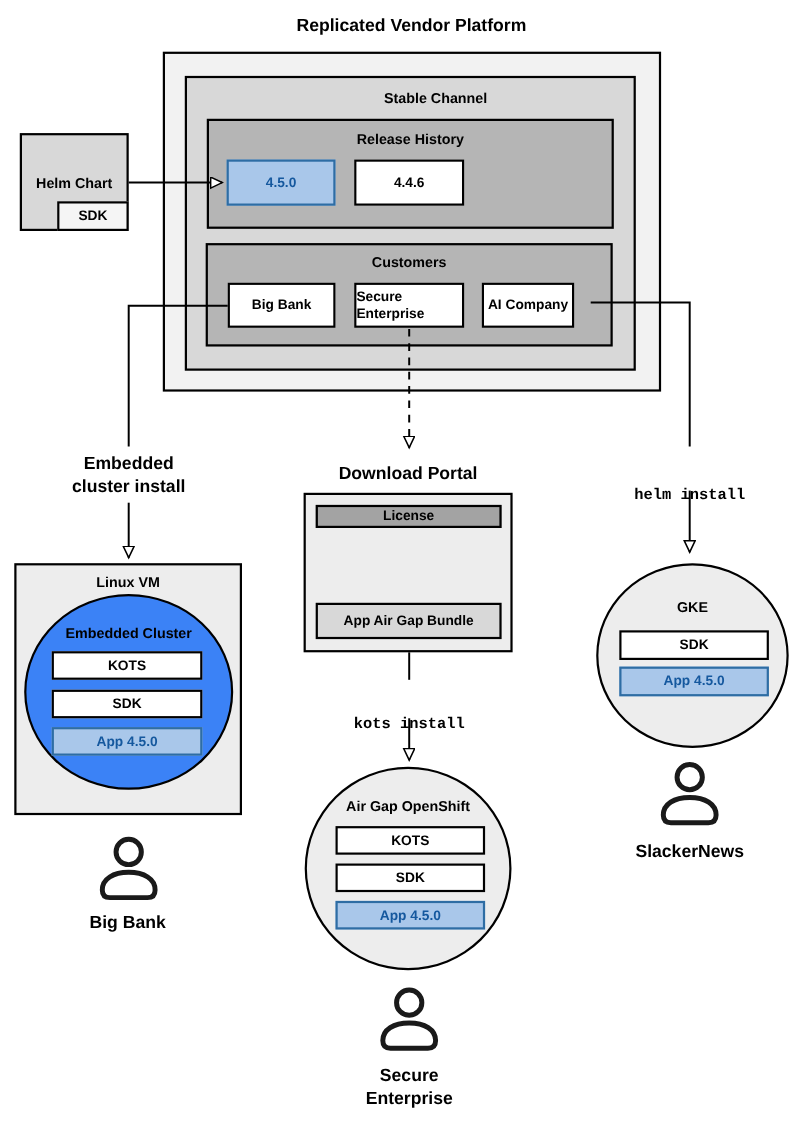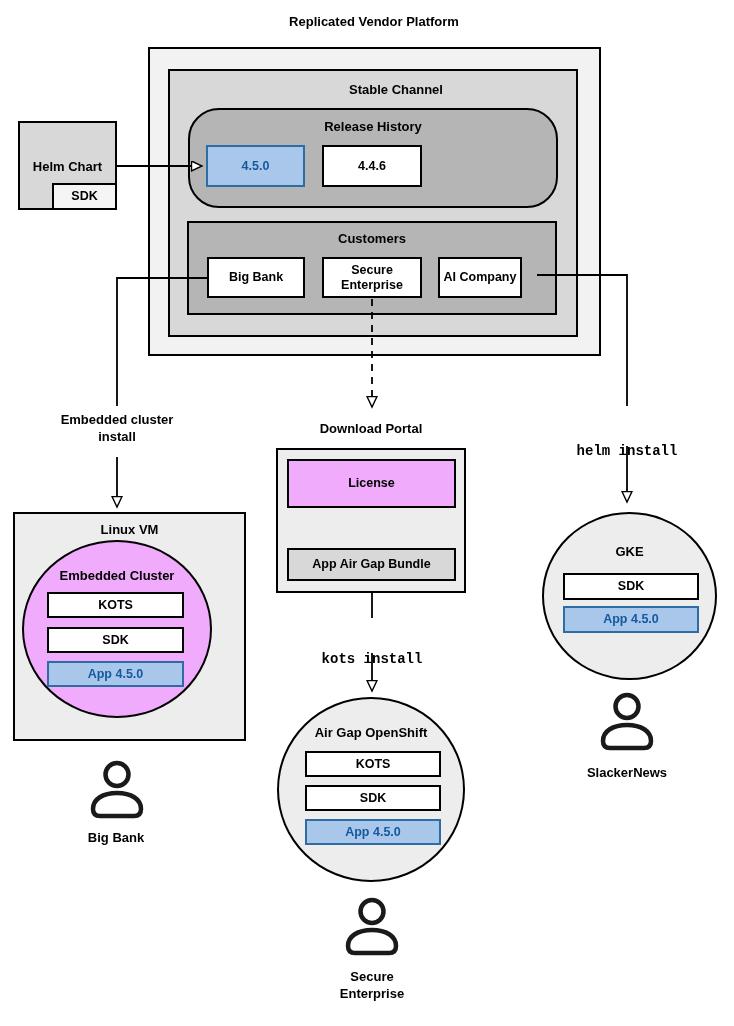--- a/index.html
+++ b/index.html
@@ -5,92 +5,92 @@
   html,body{margin:0;padding:0;background:#fff;}
   .canvas{
     position:relative;width:734px;height:1026px;background:#fff;
     font-family:"Liberation Sans", sans-serif;color:#000;overflow:hidden;
   }
   .box{position:absolute;border:2px solid #000;box-sizing:border-box;}
   .box-title{position:absolute;left:0;right:0;text-align:center;font-weight:bold;font-size:13px;}
   .chip{
     position:absolute;display:flex;align-items:center;justify-content:center;
     font-weight:bold;font-size:12.5px;background:#fff;border:2px solid #000;
-    box-sizing:border-box;text-align:center;line-height:1.2;
+    box-sizing:border-box;line-height:1.2;
   }
   .chip.blue{background:#a9c7ea;border-color:#2e6da4;color:#15589e;}
   .circle{border-radius:50%;}
   .float-label{
-    position:absolute;font-weight:bold;font-size:13px;text-align:center;line-height:1.3;
+    position:absolute;font-weight:bold;font-size:16px;text-align:center;line-height:1.3;
   }
   .mono{font-family:"Liberation Mono", monospace;font-size:14px;margin-top:22px;}
   .g-lightest{background:#f2f2f2;}
   .g-light{background:#ededed;}
   .g-mid{background:#d8d8d8;}
   .g-dark{background:#b5b5b5;}
-  .g-circle{background:#f0abfc;}
+  .g-circle{background:#3b82f6;}
   .sdk-sub{background:#f5f5f5;}
   .person{position:absolute;}
   svg.overlay{position:absolute;left:0;top:0;z-index:10;pointer-events:none;}
 </style>
 </head>
 <body>
 
 <div class="canvas">
 
   <div class="float-label" style="left:200px;top:14px;width:348px;">Replicated Vendor Platform</div>
 
   <div class="box g-lightest" style="left:148px;top:47px;width:453px;height:309px;"></div>
 
   <div class="box g-mid" style="left:168px;top:69px;width:410px;height:268px;">
     <div class="box-title" style="top:11px;margin-left:46px;">Stable Channel</div>
   </div>
 
-  <div class="box g-dark" style="left:188px;top:108px;width:370px;height:100px;border-radius:31px;">
+  <div class="box g-dark" style="left:188px;top:108px;width:370px;height:100px;">
     <div class="box-title" style="top:9px;">Release History</div>
   </div>
   <div class="chip blue" style="left:206px;top:145px;width:99px;height:42px;">4.5.0</div>
   <div class="chip" style="left:322px;top:145px;width:100px;height:42px;">4.4.6</div>
 
   <div class="box g-dark" style="left:187px;top:221px;width:370px;height:94px;">
     <div class="box-title" style="top:8px;">Customers</div>
   </div>
   <div class="chip" style="left:207px;top:257px;width:98px;height:41px;">Big Bank</div>
   <div class="chip" style="left:322px;top:257px;width:100px;height:41px;">Secure Enterprise</div>
   <div class="chip" style="left:438px;top:257px;width:84px;height:41px;">AI Company</div>
 
   <div class="box g-mid" style="left:18px;top:121px;width:99px;height:89px;">
     <div class="box-title" style="top:36px;">Helm Chart</div>
     <div class="chip sdk-sub" style="left:32px;top:60px;width:65px;height:27px;border-color:#000;">SDK</div>
   </div>
 
   <div class="float-label" style="left:57px;top:412px;width:120px;">Embedded cluster install</div>
 
-  <div class="box g-light" style="left:13px;top:512px;width:233px;height:229px;">
+  <div class="box g-light" style="left:13px;top:512px;width:207px;height:229px;">
     <div class="box-title" style="top:8px;">Linux VM</div>
     <div class="box circle g-circle" style="left:7px;top:26px;width:190px;height:178px;">
       <div class="box-title" style="top:26px;">Embedded Cluster</div>
       <div class="chip" style="left:23px;top:50px;width:137px;height:26px;">KOTS</div>
       <div class="chip" style="left:23px;top:85px;width:137px;height:26px;">SDK</div>
       <div class="chip blue" style="left:23px;top:119px;width:137px;height:26px;">App 4.5.0</div>
     </div>
   </div>
 
   <div class="person" style="left:89px;top:760px;">
     <svg width="56" height="60" viewBox="0 0 56 58">
       <circle cx="28" cy="13.5" r="11.5" fill="none" stroke="#1a1a1a" stroke-width="4.5"></circle>
       <path d="M11,55 L45,55 Q52,55 52,48 C52,38 42,32 28,32 C14,32 4,38 4,48 Q4,55 11,55 Z" fill="none" stroke="#1a1a1a" stroke-width="4.5" stroke-linejoin="round"></path>
     </svg>
   </div>
   <div class="float-label" style="left:66px;top:830px;width:100px;">Big Bank</div>
 
   <div class="float-label" style="left:301px;top:421px;width:140px;">Download Portal</div>
 
   <div class="box g-light" style="left:276px;top:448px;width:190px;height:145px;">
-    <div class="chip g-mid" style="left:9px;top:9px;width:169px;height:49px;background:#f0abfc;">License</div>
+    <div class="chip g-mid" style="left:9px;top:9px;width:169px;height:21px;background:#a3a3a3;">License</div>
     <div class="chip g-mid" style="left:9px;top:98px;width:169px;height:33px;background:#d8d8d8;">App Air Gap Bundle</div>
   </div>
 
   <div class="float-label mono" style="left:292px;top:628px;width:160px;">kots install</div>
 
   <div class="box circle g-light" style="left:277px;top:697px;width:188px;height:185px;">
     <div class="box-title" style="top:26px;">Air Gap OpenShift</div>
     <div class="chip" style="left:26px;top:52px;width:136px;height:26px;">KOTS</div>
     <div class="chip" style="left:26px;top:86px;width:136px;height:26px;">SDK</div>
     <div class="chip blue" style="left:26px;top:120px;width:136px;height:26px;">App 4.5.0</div>

